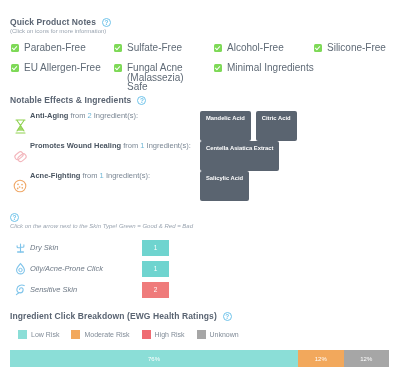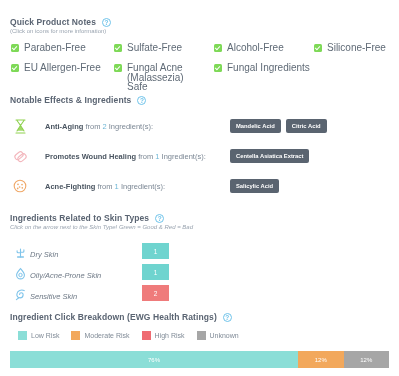--- a/index.html
+++ b/index.html
@@ -96,23 +96,21 @@
     font-size: 10px;
     color: #5f6a76;
     line-height: 9.5px;
     max-width: 88px;
   }
 
   
   #notable-effects { margin-top: 12px; }
   .effect-row {
     display: flex;
-    align-items: center;
     height: 30px;
-    gap: 15px;
   }
   .effect-icon {
     width: 20px;
     flex: 0 0 20px;
     display: flex;
     align-items: center;
     justify-content: center;
   }
   .effect-text {
     font-size: 7.5px;
@@ -135,21 +133,21 @@
     border-radius: 2px;
     white-space: nowrap;
     cursor: pointer;
   }
 
   
   #skin-types { margin-top: 12px; }
   .skin-rows { margin-top: 8px; }
   .skin-row {
     display: flex;
-    align-items: flex-end;
+    align-items: center;
     height: 21px;
   }
   .skin-icon {
     width: 20px;
     flex: 0 0 20px;
     display: flex;
     align-items: center;
     justify-content: center;
   }
   .skin-label {
@@ -244,21 +242,21 @@
       <div class="note" style="left:1px;  top:20px;">
         <span class="chk"></span>
         <span class="note-label">EU Allergen-Free</span>
       </div>
       <div class="note" style="left:104px; top:20px;justify-content:flex-end;">
         <span class="chk"></span>
         <span class="note-label" style="max-width:70px;">Fungal Acne (Malassezia) Safe</span>
       </div>
       <div class="note" style="left:204px; top:20px;">
         <span class="chk"></span>
-        <span class="note-label">Fungal Ingredients</span>
+        <span class="note-label">Minimal Ingredients</span>
       </div>
     </div>
   </section>
 
   <section id="notable-effects">
     <div class="sec-head">
       <span class="sec-title">Notable Effects &amp; Ingredients</span>
       <span class="help-icon">?</span>
     </div>
 
@@ -317,21 +315,20 @@
         <span>Ingredient(s):</span>
       </span>
       <span class="pills">
         <span class="pill">Salicylic Acid</span>
       </span>
     </div>
   </section>
 
   <section id="skin-types">
     <div class="sec-head">
-      <span class="sec-title">Ingredients Related to Skin Types</span>
       <span class="help-icon">?</span>
     </div>
     <div class="sec-sub italic">Click on the arrow next to the Skin Type! Green = Good &amp; Red = Bad</div>
 
     <div class="skin-rows">
       <div class="skin-row">
         <span class="skin-icon">
           <svg width="13" height="13" viewBox="0 0 13 13">
             <path d="M6.5 3 v8 M6.5 6.2 h2.4 a1 1 0 0 0 1 -1 v-1.3 M6.5 6.8 h-2.4 a1 1 0 0 1 -1 -1 v-1.1" stroke="#7fc4ea" stroke-width="1.1" fill="none" stroke-linecap="round"></path>
             <path d="M3.6 11 h5.8" stroke="#7fc4ea" stroke-width="1.3" stroke-linecap="round"></path>
@@ -341,21 +338,21 @@
         <span class="skin-badge" style="background:#6fd4cf;">1</span>
       </div>
 
       <div class="skin-row">
         <span class="skin-icon">
           <svg width="13" height="13" viewBox="0 0 13 13">
             <path d="M6.5 1.6 C4 4.6 2.6 6.2 2.6 8 a3.9 3.9 0 0 0 7.8 0 c0 -1.8 -1.4 -3.4 -3.9 -6.4 z" stroke="#7fc4ea" stroke-width="1.1" fill="none"></path>
             <circle cx="6.5" cy="8" r="1.7" stroke="#7fc4ea" stroke-width="1" fill="none"></circle>
           </svg>
         </span>
-        <span class="skin-label">Oily/Acne-Prone Skin</span>
+        <span class="skin-label">Oily/Acne-Prone Click</span>
         <span class="skin-badge" style="background:#6fd4cf;">1</span>
       </div>
 
       <div class="skin-row">
         <span class="skin-icon">
           <svg width="13" height="13" viewBox="0 0 13 13">
             <path d="M10.2 2.6 C7.2 1.2 3.4 2.8 2.9 6 c-.3 2.1 1 3.6 2.6 3.8 1.9 .2 3.4 -1.2 3.6 -2.7 .2 -1.3 -.7 -2.3 -1.8 -2.3 -1 0 -1.7 .8 -1.7 1.6" stroke="#7fc4ea" stroke-width="1.1" fill="none" stroke-linecap="round"></path>
             <path d="M5.2 9.5 L2.4 11.6" stroke="#7fc4ea" stroke-width="1.1" stroke-linecap="round"></path>
           </svg>
         </span>

